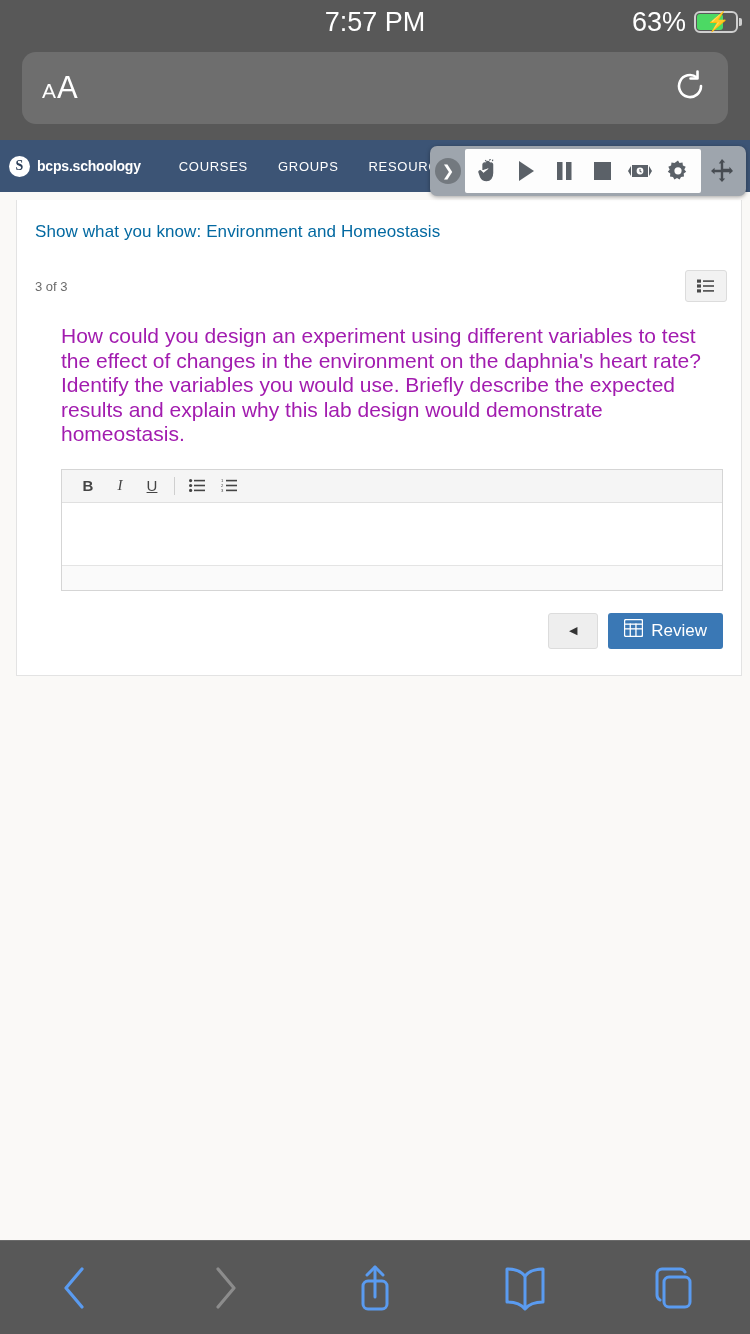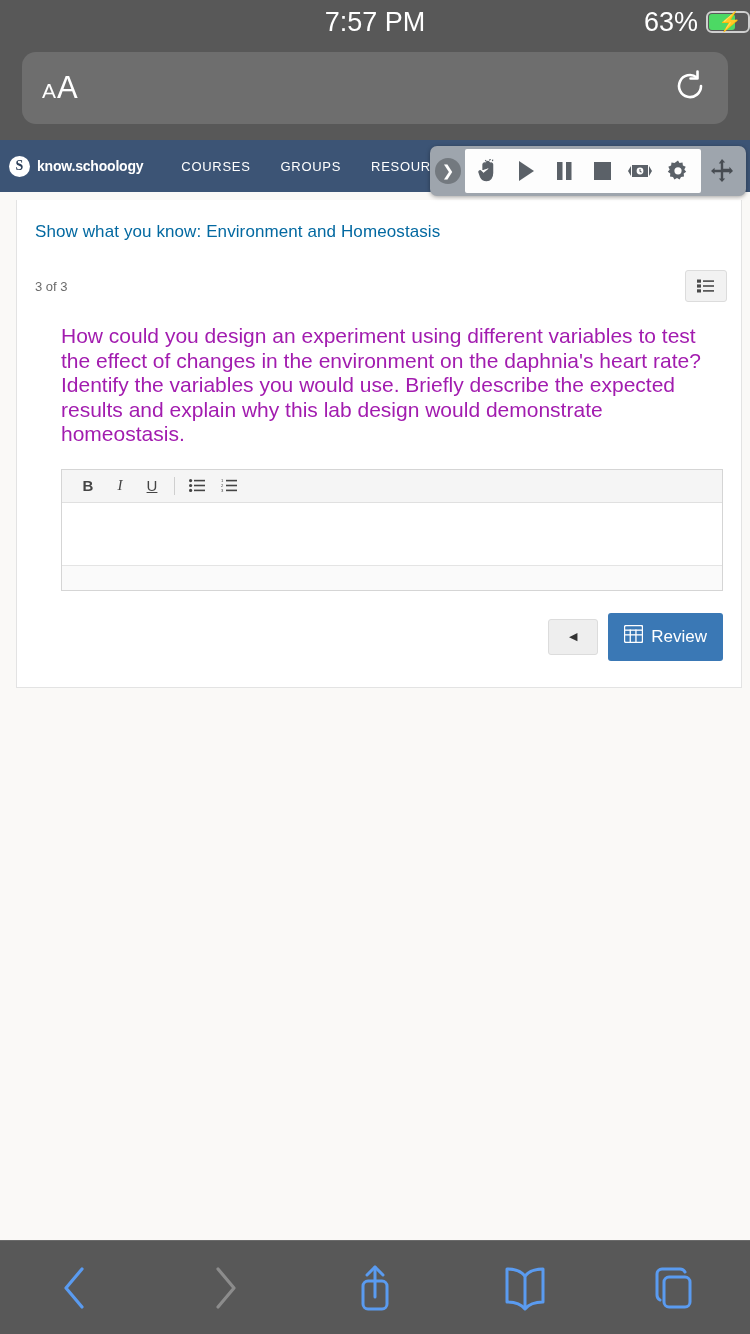--- a/index.html
+++ b/index.html
@@ -24,21 +24,21 @@
   .signal i:nth-child(2) { height: 11px; }
   .signal i:nth-child(3) { height: 15px; }
   .signal i:nth-child(4) { height: 19px; background: #9a9a9a; }
   .carrier { font-size: 27px; letter-spacing: .2px; }
   .wifi { margin-left: 2px; }
   .sb-time {
     position: absolute; left: 0; right: 0; text-align: center;
     font-size: 27px; font-weight: 400; pointer-events: none;
   }
   .sb-right {
-    margin-left: auto; 
+    margin-left: auto; padding-right: 12px;
     display: flex; align-items: center; gap: 8px;
   }
   .batt-pct { font-size: 27px; }
   .battery { position: relative; width: 44px; height: 22px; }
   .battery .shell {
     position: absolute; inset: 0; border: 2px solid #cfcfcf;
     border-radius: 6px;
   }
   .battery .fill {
     position: absolute; left: 3px; top: 3px; bottom: 3px;
@@ -176,21 +176,21 @@
     display: flex; justify-content: flex-end; align-items: center;
     gap: 10px; padding: 22px 18px 0 0;
   }
   .btn-prev {
     width: 50px; height: 36px; background: #eeeeee;
     border: 1px solid #dcdcdc; border-radius: 3px;
     display: flex; align-items: center; justify-content: center;
     color: #333; font-size: 11px;
   }
   .btn-review {
-    height: 48px; background: #3a78b5; border-radius: 3px;
+    height: 36px; background: #3a78b5; border-radius: 3px;
     color: #fff; font-size: 17px; padding: 0 16px;
     display: flex; align-items: center; gap: 8px;
   }
   .grid-icon { display: block; }
 
   
   .bottombar {
     position: absolute; bottom: 0; left: 0; right: 0;
     height: 94px; background: #585858;
     display: flex; align-items: center; justify-content: space-around;
@@ -227,21 +227,21 @@
           <path d="M29 18a11 11 0 11-4.2-8.6" stroke="#fff" stroke-width="2.6" fill="none" stroke-linecap="round"></path>
           <path d="M25.5 3.5v7h-7" stroke="#fff" stroke-width="2.6" fill="none" stroke-linecap="round" stroke-linejoin="round"></path>
         </svg>
       </span>
     </div>
   </div>
 
   <div class="navbar">
     <div class="brand">
       <span class="brand-logo">S</span>
-      <span class="brand-text">know.schoology</span>
+      <span class="brand-text">bcps.schoology</span>
     </div>
     <div class="navlinks">
       <span class="navlink">COURSES</span>
       <span class="navlink">GROUPS</span>
       <span class="navlink">RESOURCES</span>
       <span class="more-wrap">
         <span class="navlink">MORE</span>
         <span class="kebab">
             <i></i>
             <i></i>

